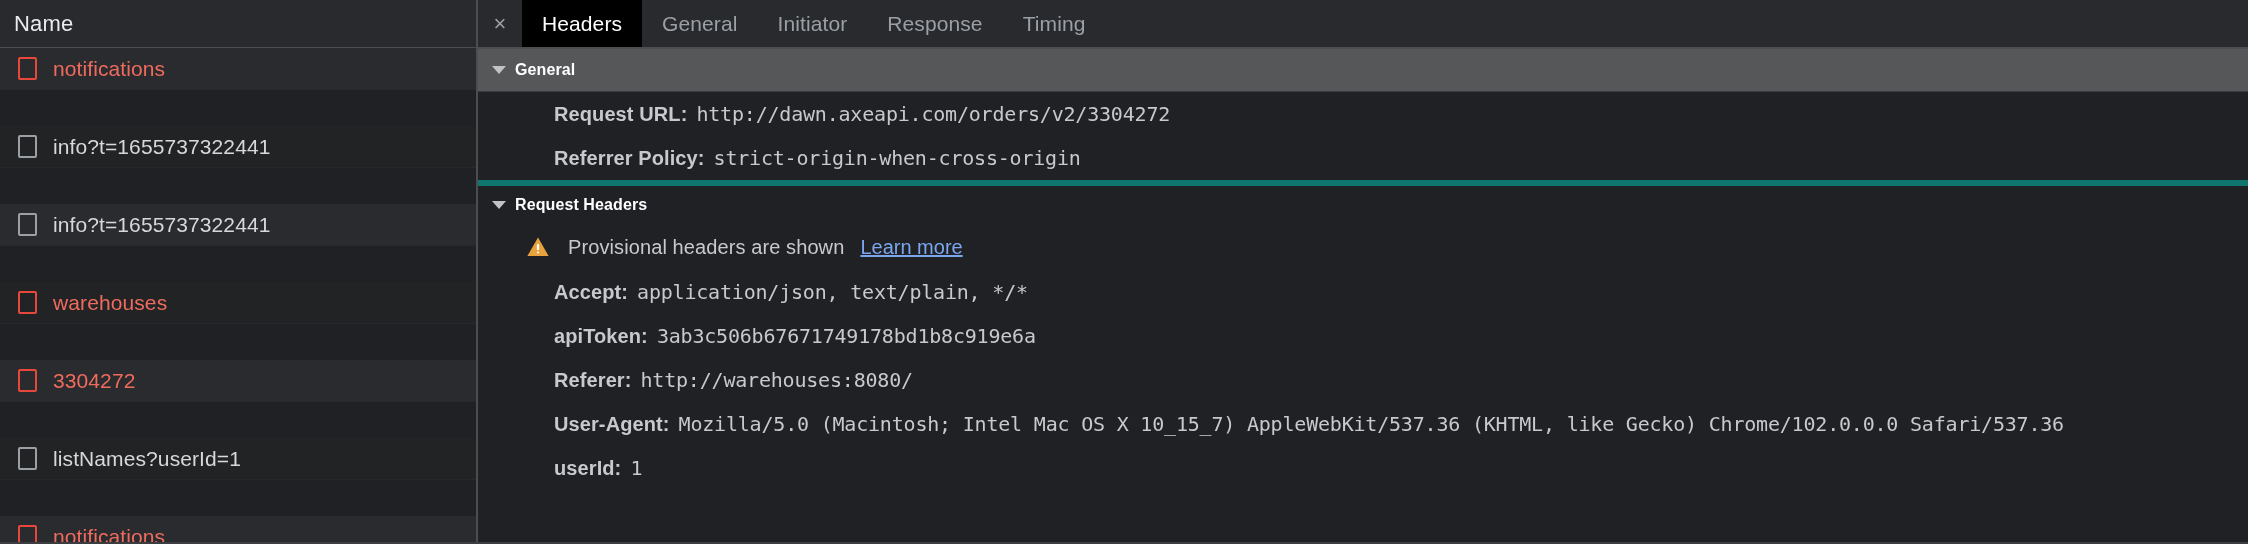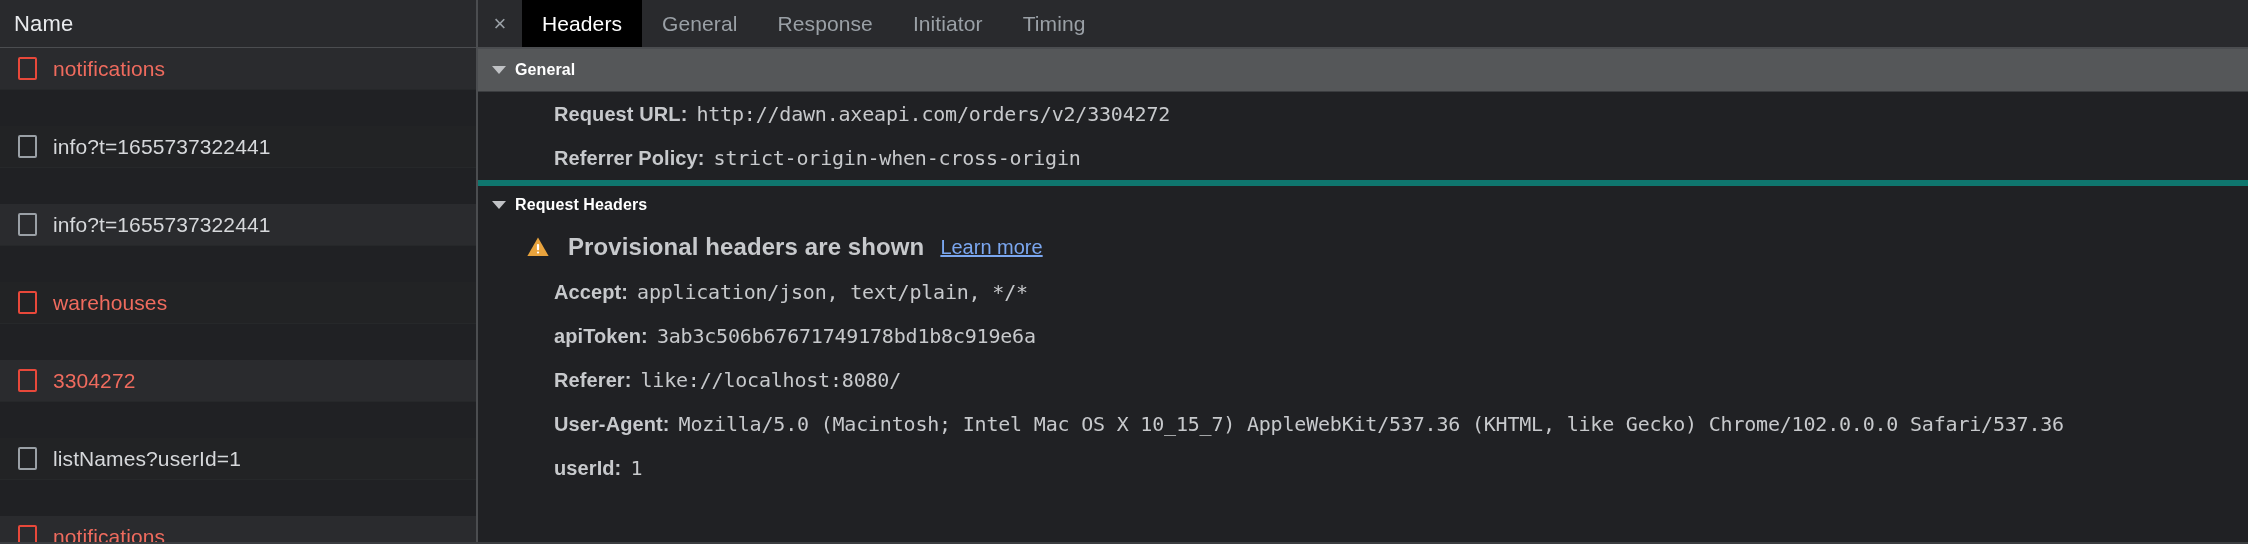--- a/index.html
+++ b/index.html
@@ -212,22 +212,22 @@
   .warn-icon {
     width: 24px;
     height: 24px;
     min-width: 24px;
     margin-right: 18px;
     position: relative;
   }
   .warn-icon svg { display: block; }
   .warn-text {
     color: #c7c9cc;
-    font-size: 24px;
-    font-weight: bold;
+    font-size: 20px;
+    font-weight: normal;
     letter-spacing: .1px;
   }
   .learn-more {
     color: #7ba7f0;
     font-size: 20px;
     text-decoration: underline;
     margin-left: 16px;
     cursor: pointer;
   }
 
@@ -280,22 +280,22 @@
     <div class="list-filler"></div>
   </div>
 
   <div class="right-panel">
 
     <div class="tabbar">
       <div class="tab-close">×</div>
       <div id="tabs" style="display:flex;align-items:stretch;">
           <div class="tab active">Headers</div>
           <div class="tab">General</div>
+          <div class="tab">Initiator</div>
           <div class="tab">Response</div>
-          <div class="tab">Initiator</div>
           <div class="tab">Timing</div>
         </div>
     </div>
 
     <div class="detail-body">
 
       <div class="section-head shaded">
         <span class="tri"></span>
         <span>General</span>
       </div>
@@ -331,21 +331,21 @@
           <div class="kv-row">
             <span class="kv-key">Accept:</span>
             <span class="kv-val">application/json, text/plain, */*</span>
           </div>
           <div class="kv-row">
             <span class="kv-key">apiToken:</span>
             <span class="kv-val">3ab3c506b67671749178bd1b8c919e6a</span>
           </div>
           <div class="kv-row">
             <span class="kv-key">Referer:</span>
-            <span class="kv-val">like://localhost:8080/</span>
+            <span class="kv-val">http://warehouses:8080/</span>
           </div>
           <div class="kv-row">
             <span class="kv-key">User-Agent:</span>
             <span class="kv-val">Mozilla/5.0 (Macintosh; Intel Mac OS X 10_15_7) AppleWebKit/537.36 (KHTML, like Gecko) Chrome/102.0.0.0 Safari/537.36</span>
           </div>
           <div class="kv-row">
             <span class="kv-key">userId:</span>
             <span class="kv-val">1</span>
           </div>
         </div>

